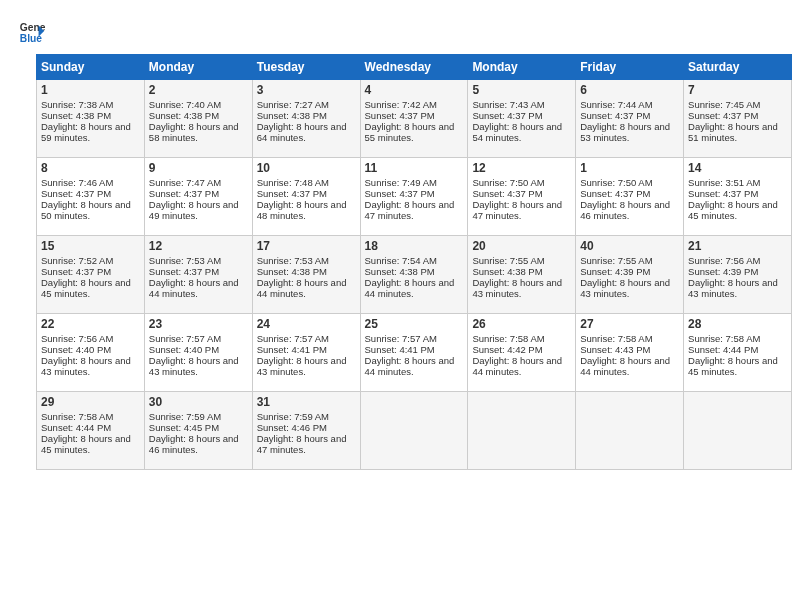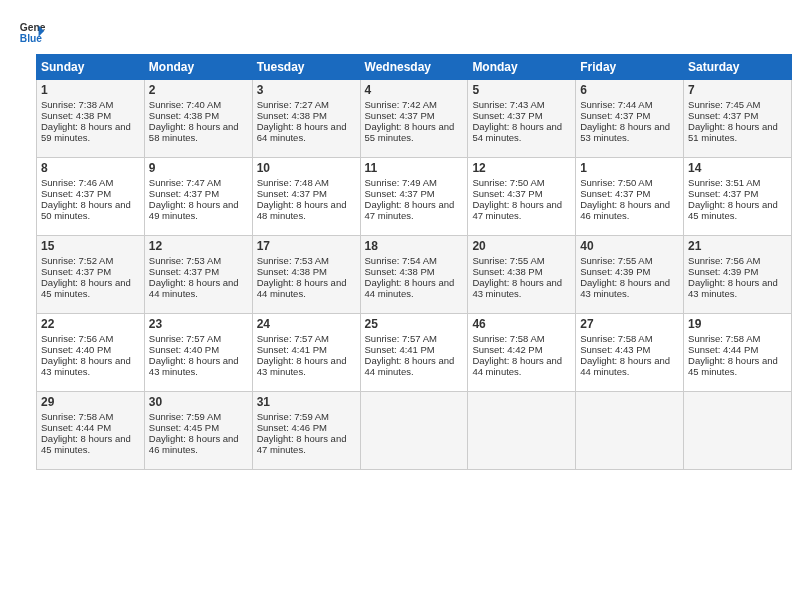--- a/index.html
+++ b/index.html
@@ -137,23 +137,23 @@
           <td><span class="day-num">18</span><span>Sunrise: 7:54 AM</span><br><span>Sunset: 4:38 PM</span><br><span>Daylight: 8 hours and 44 minutes.</span></td>
           <td><span class="day-num">20</span><span>Sunrise: 7:55 AM</span><br><span>Sunset: 4:38 PM</span><br><span>Daylight: 8 hours and 43 minutes.</span></td>
           <td><span class="day-num">40</span><span>Sunrise: 7:55 AM</span><br><span>Sunset: 4:39 PM</span><br><span>Daylight: 8 hours and 43 minutes.</span></td>
           <td><span class="day-num">21</span><span>Sunrise: 7:56 AM</span><br><span>Sunset: 4:39 PM</span><br><span>Daylight: 8 hours and 43 minutes.</span></td>
         </tr>
         <tr>
           <td><span class="day-num">22</span><span>Sunrise: 7:56 AM</span><br><span>Sunset: 4:40 PM</span><br><span>Daylight: 8 hours and 43 minutes.</span></td>
           <td><span class="day-num">23</span><span>Sunrise: 7:57 AM</span><br><span>Sunset: 4:40 PM</span><br><span>Daylight: 8 hours and 43 minutes.</span></td>
           <td><span class="day-num">24</span><span>Sunrise: 7:57 AM</span><br><span>Sunset: 4:41 PM</span><br><span>Daylight: 8 hours and 43 minutes.</span></td>
           <td><span class="day-num">25</span><span>Sunrise: 7:57 AM</span><br><span>Sunset: 4:41 PM</span><br><span>Daylight: 8 hours and 44 minutes.</span></td>
-          <td><span class="day-num">46</span><span>Sunrise: 7:58 AM</span><br><span>Sunset: 4:42 PM</span><br><span>Daylight: 8 hours and 44 minutes.</span></td>
+          <td><span class="day-num">26</span><span>Sunrise: 7:58 AM</span><br><span>Sunset: 4:42 PM</span><br><span>Daylight: 8 hours and 44 minutes.</span></td>
           <td><span class="day-num">27</span><span>Sunrise: 7:58 AM</span><br><span>Sunset: 4:43 PM</span><br><span>Daylight: 8 hours and 44 minutes.</span></td>
-          <td><span class="day-num">19</span><span>Sunrise: 7:58 AM</span><br><span>Sunset: 4:44 PM</span><br><span>Daylight: 8 hours and 45 minutes.</span></td>
+          <td><span class="day-num">28</span><span>Sunrise: 7:58 AM</span><br><span>Sunset: 4:44 PM</span><br><span>Daylight: 8 hours and 45 minutes.</span></td>
         </tr>
         <tr>
           <td><span class="day-num">29</span><span>Sunrise: 7:58 AM</span><br><span>Sunset: 4:44 PM</span><br><span>Daylight: 8 hours and 45 minutes.</span></td>
           <td><span class="day-num">30</span><span>Sunrise: 7:59 AM</span><br><span>Sunset: 4:45 PM</span><br><span>Daylight: 8 hours and 46 minutes.</span></td>
           <td><span class="day-num">31</span><span>Sunrise: 7:59 AM</span><br><span>Sunset: 4:46 PM</span><br><span>Daylight: 8 hours and 47 minutes.</span></td>
           <td class="empty-cell"></td>
           <td class="empty-cell"></td>
           <td class="empty-cell"></td>
           <td class="empty-cell"></td>
         </tr>

